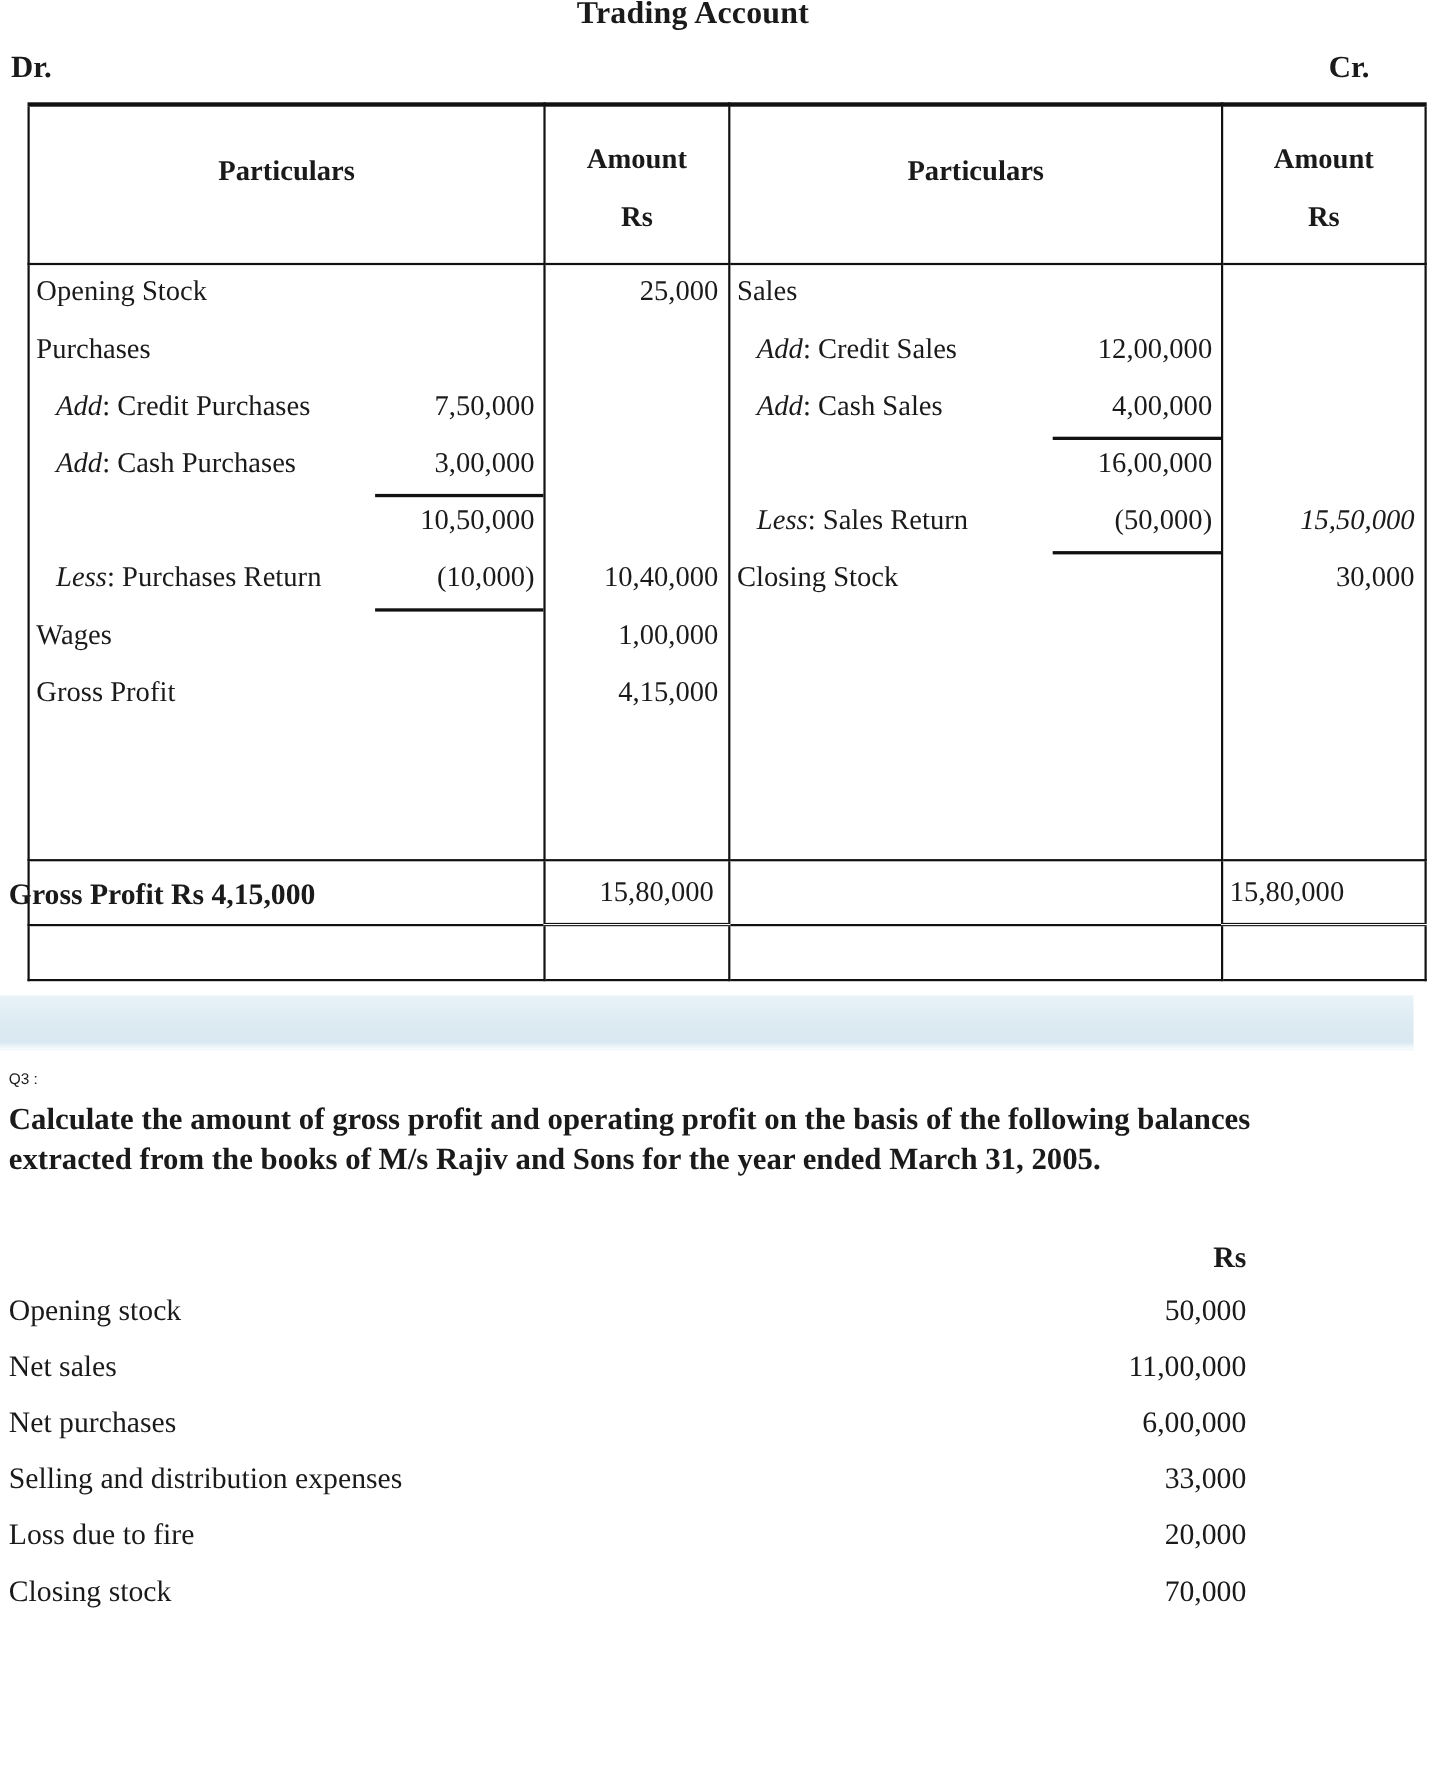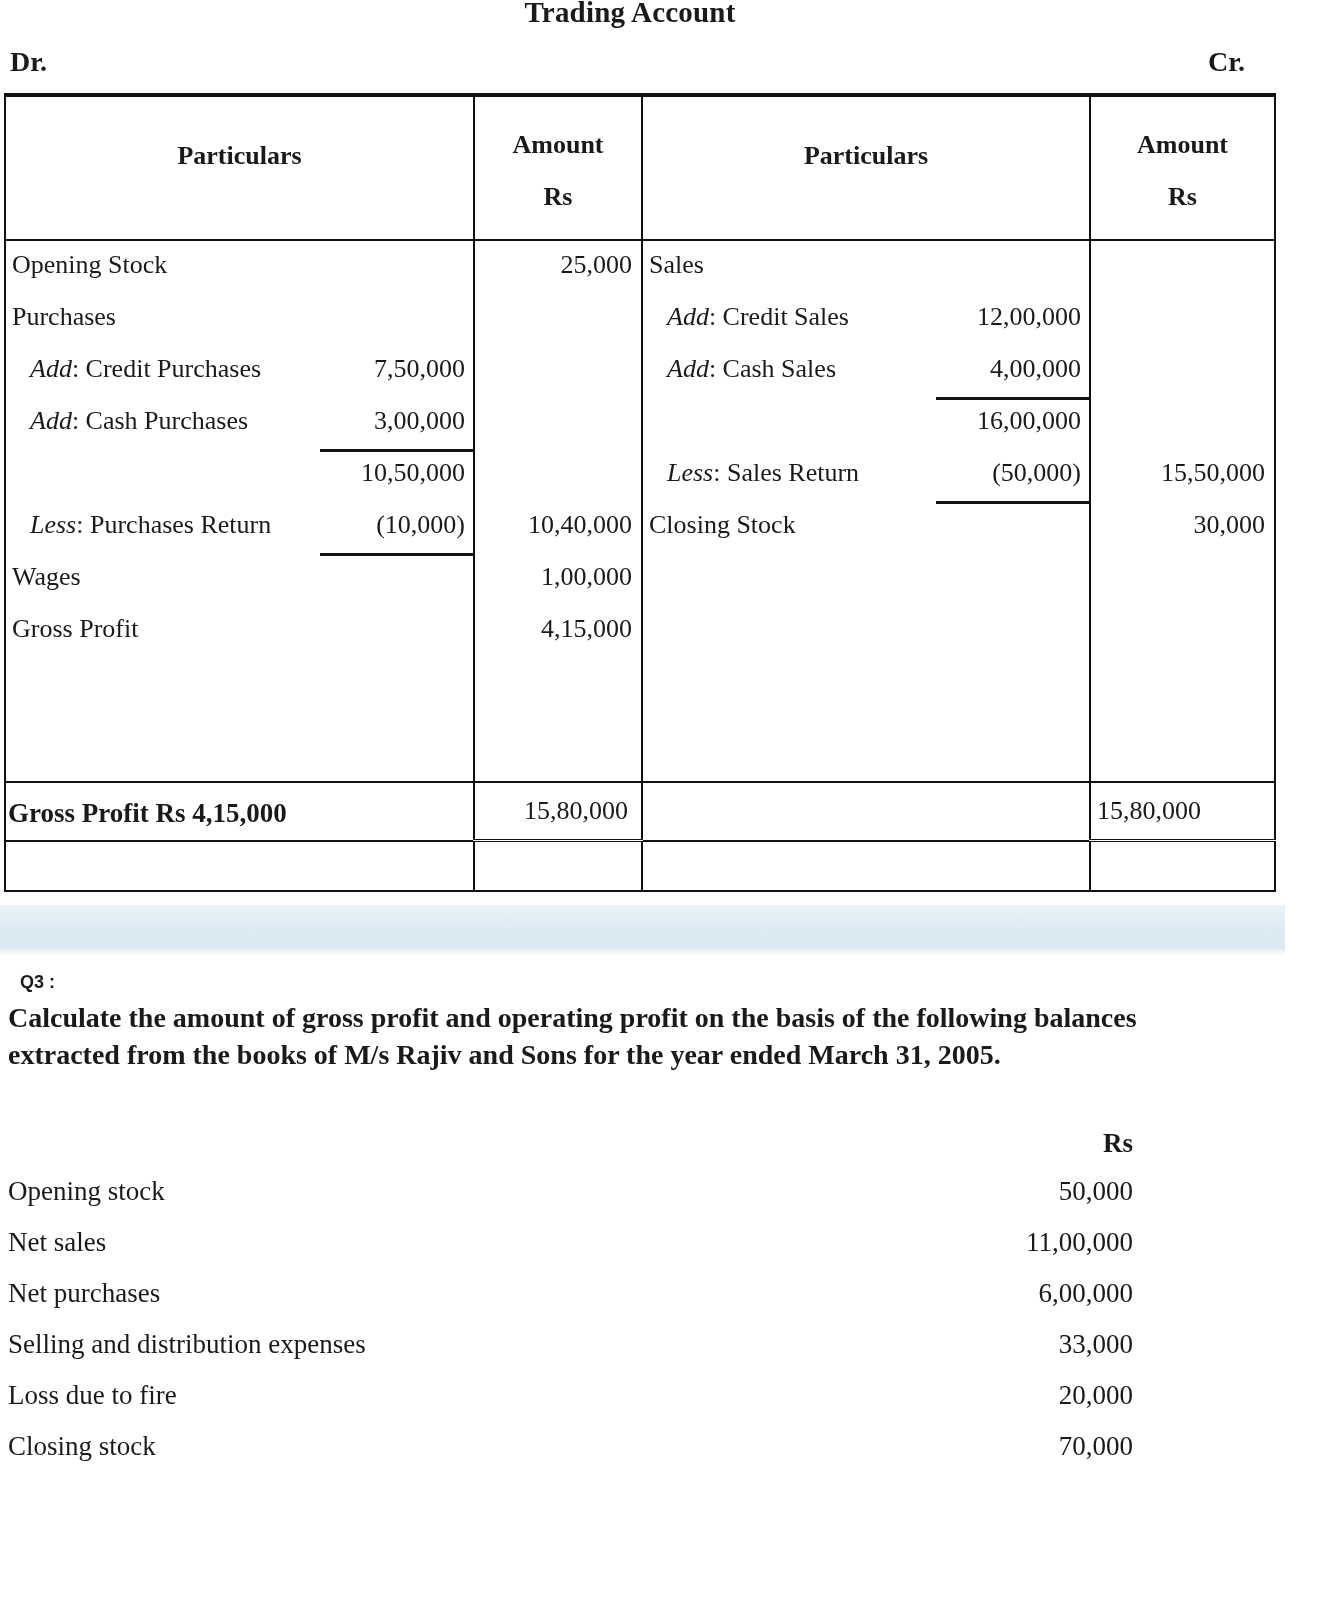--- a/index.html
+++ b/index.html
@@ -31,21 +31,21 @@
     top: 46px;
     font-size: 28px;
     font-weight: bold;
   }
   .drcr.dr { left: 10px; }
   .drcr.cr { right: 78px; }
 
   
   .ledger {
     position: absolute;
-    left: 4px;
+    left: 25px;
     top: 93px;
     width: 1270px;
     border-collapse: collapse;
     table-layout: fixed;
     border: 2px solid #111;
     border-top-width: 4px;
   }
   .ledger col.c-part-l { width: 469px; }
   .ledger col.c-amt-l  { width: 168px; }
   .ledger col.c-part-r { width: 448px; }
@@ -139,23 +139,23 @@
     left: 0; top: 905px;
     width: 1285px;
     height: 48px;
     background: linear-gradient(to bottom, #e9f3f8 0%, #dceaf2 55%, #d9e8f1 88%, #f4fafc 100%);
     border-bottom: 2px solid #f2f9fb;
   }
 
   
   .q-tag {
     position: absolute;
-    left: 20px; top: 972px;
-    font-size: 18px;
-    font-weight: bold;
+    left: 8px; top: 972px;
+    font-size: 14px;
+    font-weight: normal;
     font-family: "Liberation Sans", sans-serif;
   }
   .q-text {
     position: absolute;
     left: 8px; top: 1000px;
     width: 1190px;
     font-size: 28px;
     font-weight: bold;
     line-height: 1.32;
   }
@@ -284,21 +284,21 @@
             <div class="rowline">
               <div class="lbl">Closing Stock</div>
               <div class="inner"></div>
             </div>
           </div>
       <div class="subrule" style="top: 156px; right: 0px; width: 153px;"></div>
           <div class="subrule" style="top: 260px; right: 0px; width: 153px;"></div>
         </td>
       <td class="body-cell">
         <div class="amtcol" id="credit-amounts">
-            <div class="amt" style="top: 219px;">15,50,000</div>
+            <div class="amt" style="top: 219px; font-style: italic;">15,50,000</div>
             <div class="amt" style="top: 271px;">30,000</div>
           </div>
       </td>
     </tr>
     <tr class="trow">
       <td></td>
       <td class="tamt">15,80,000</td>
       <td></td>
       <td class="tamt lefted">15,80,000</td>
     </tr>

